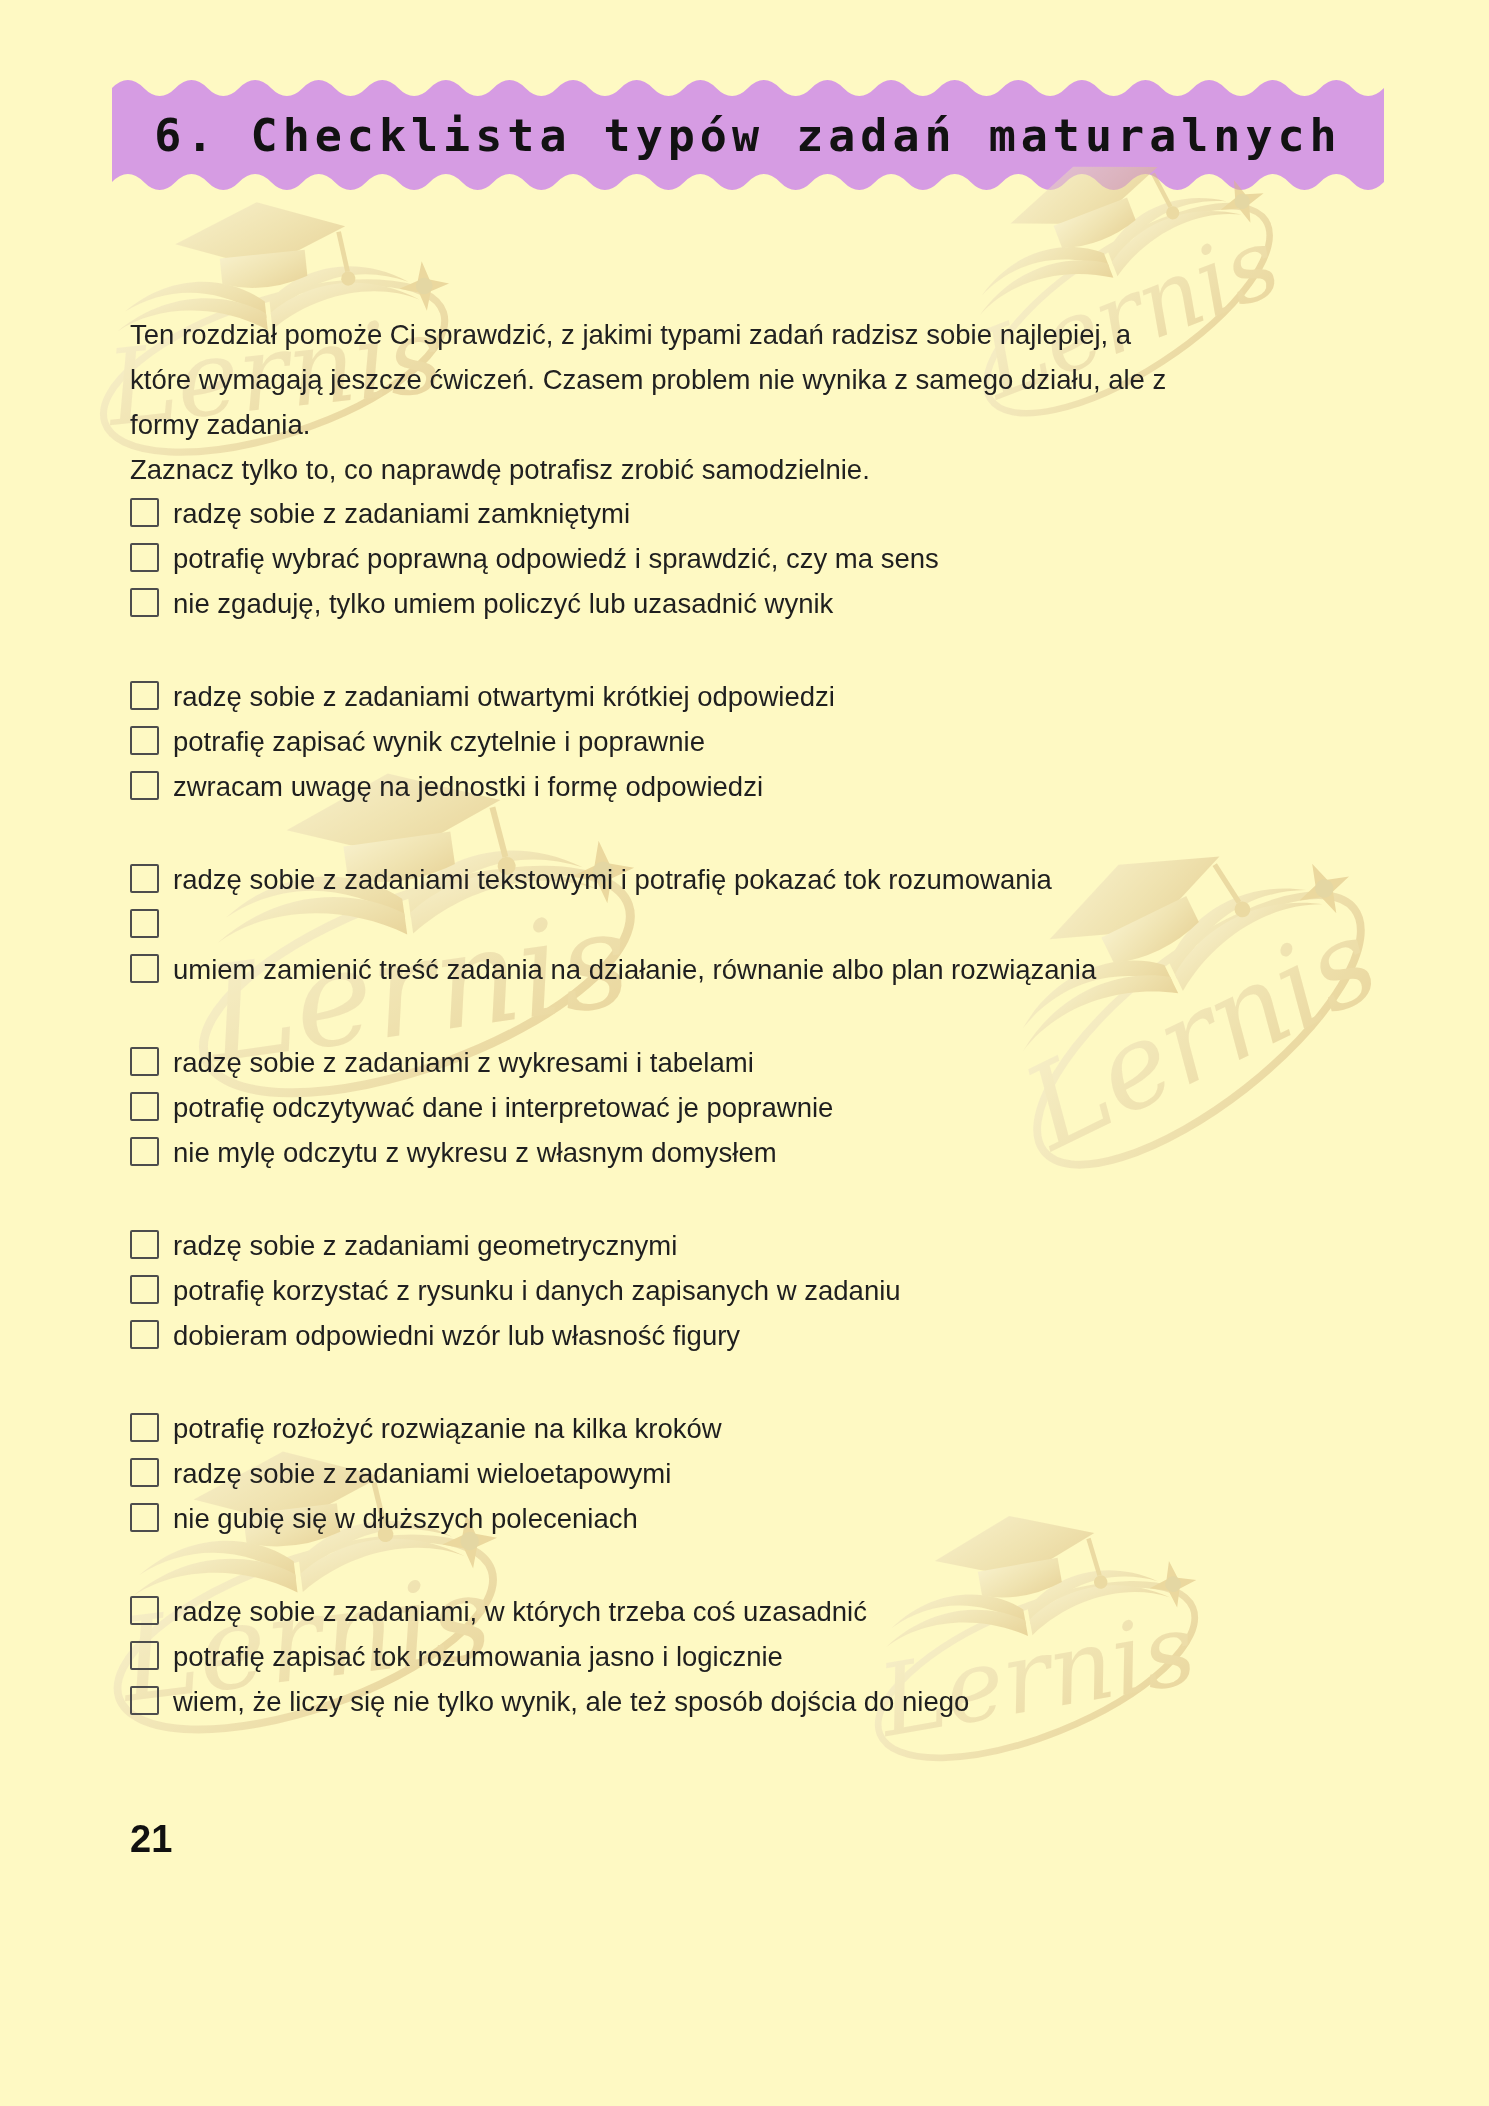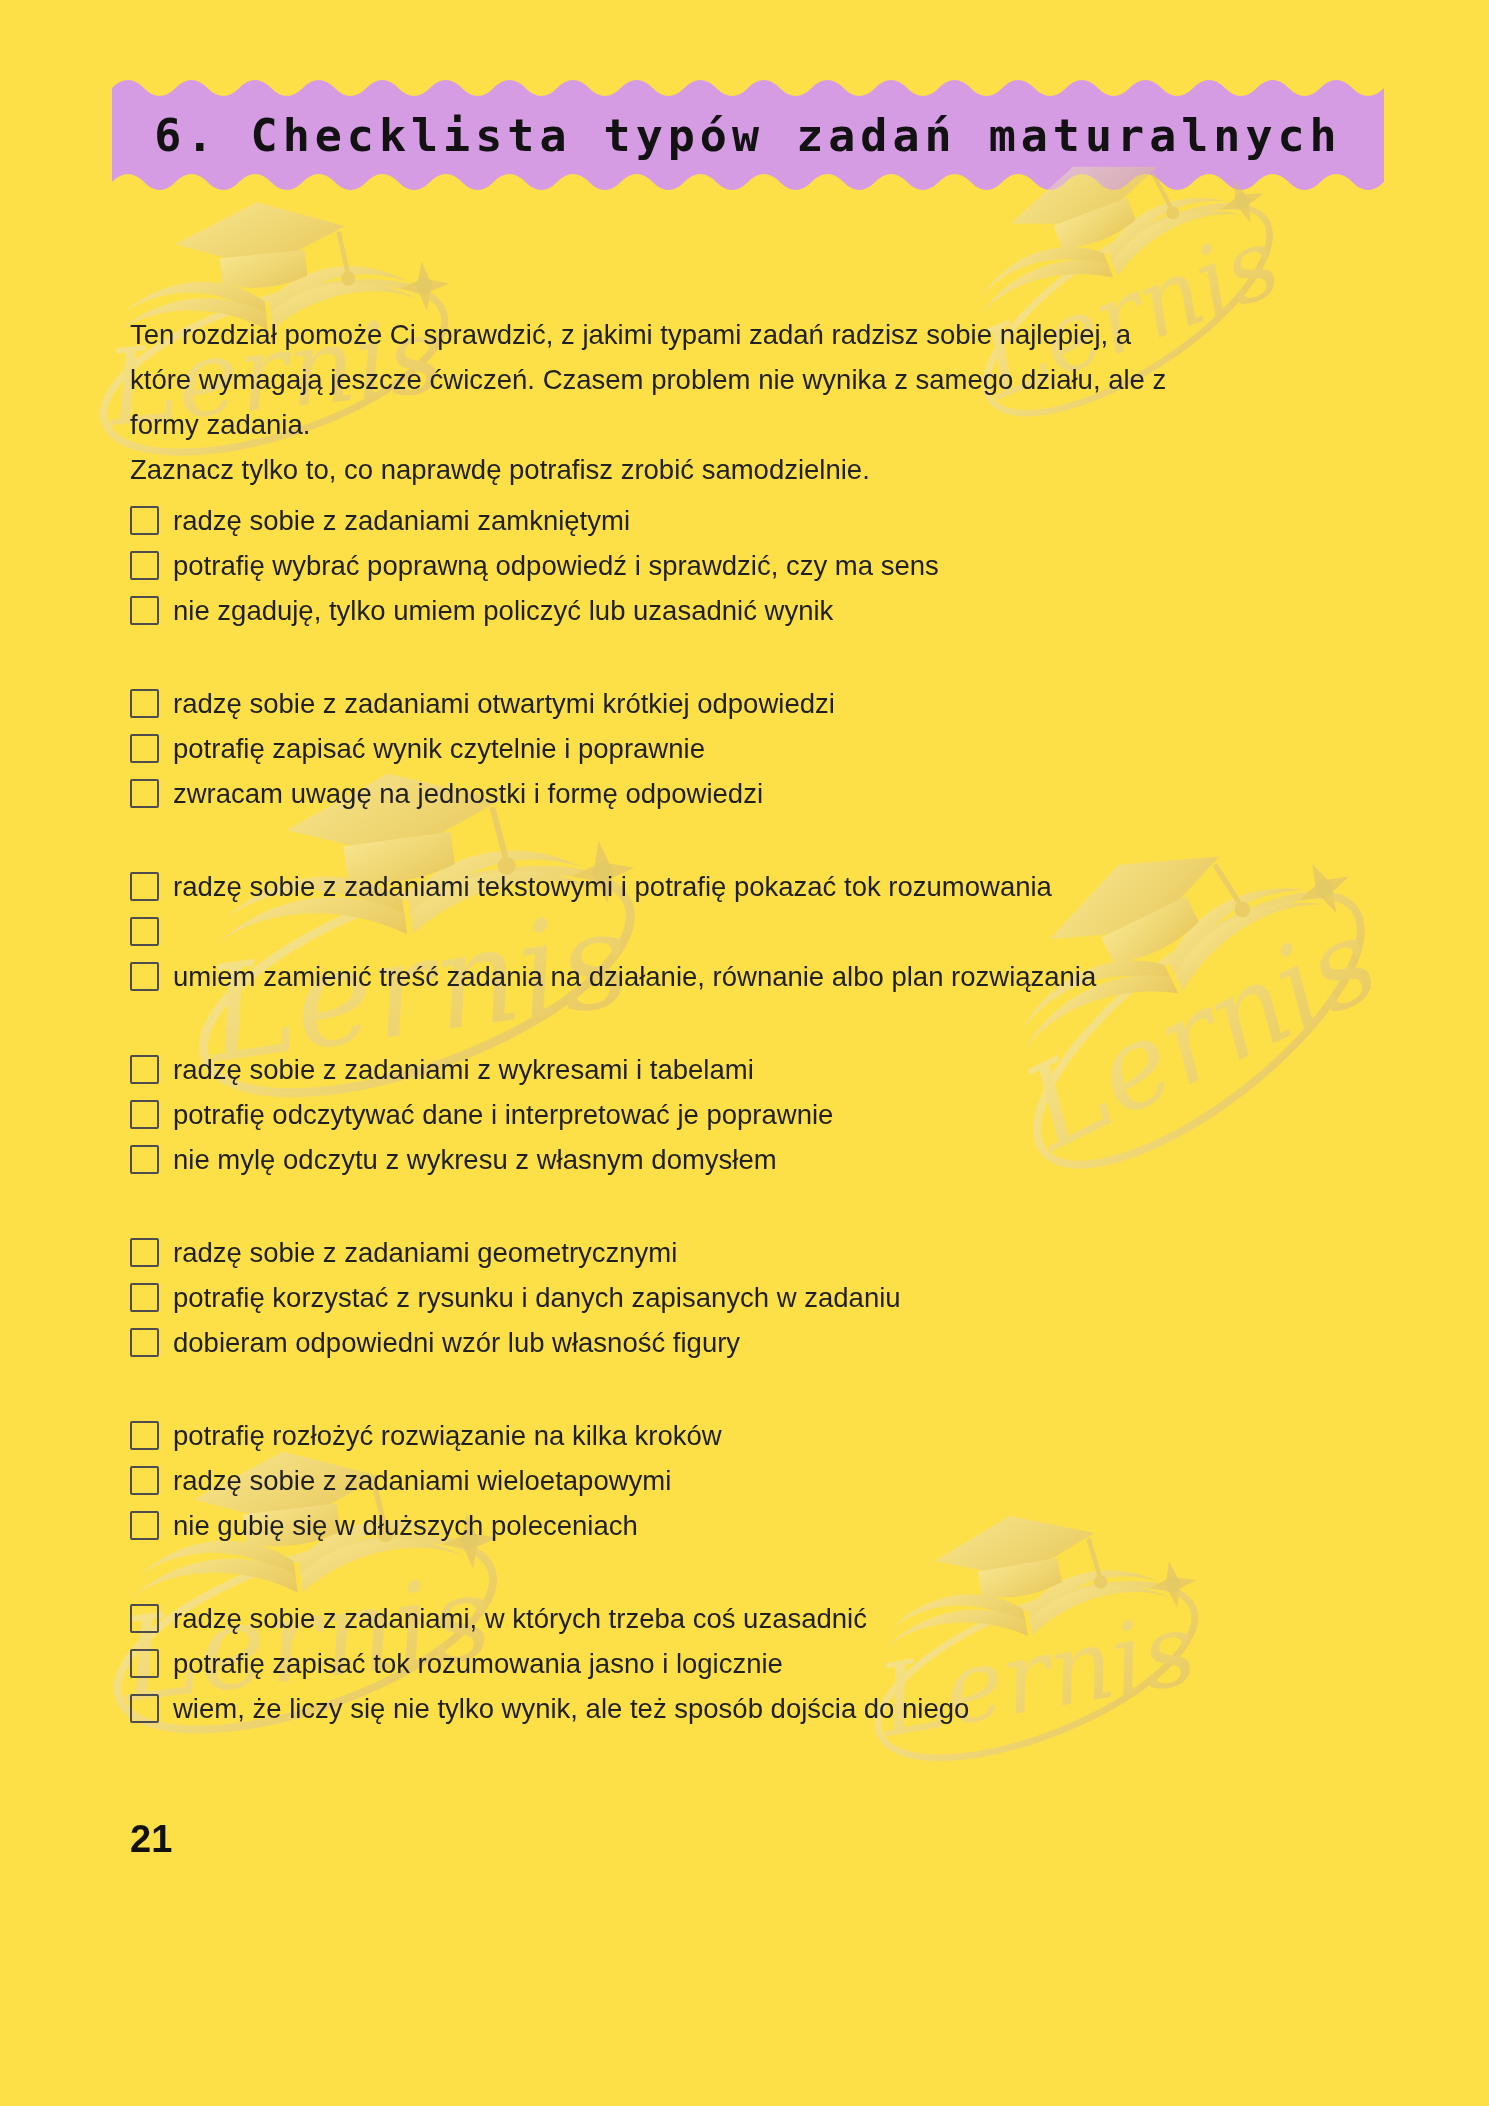--- a/index.html
+++ b/index.html
@@ -1,19 +1,19 @@
 <!DOCTYPE html>
 <html lang="pl"><head>
 <meta charset="utf-8">
 <style>
   html,body{margin:0;padding:0;background:#ffffff;}
   .page{
     position:relative;
     width:1489px;height:2106px;
-    background:#fde047;
+    background:#fef9c3;
     overflow:hidden;
     font-family:"Liberation Sans", sans-serif;
     color:#1f1f1f;
   }
 
   
   .wm{position:absolute;z-index:2;opacity:.5;pointer-events:none;}
   #wm-defs{position:absolute;width:0;height:0;overflow:hidden;}
 
   
@@ -31,21 +31,21 @@
   .content{position:absolute;left:130px;top:312px;width:1272px;z-index:3;}
   .intro-line{font-size:27.5px;line-height:45px;color:#212121;}
 
   .checklist-heading{
     margin-top:40px;
     font-size:29px;line-height:40px;font-weight:bold;
     color:#193a70;
   }
   .groups{margin-top:6px;}
   .group{margin-bottom:48px;}
-  .item{display:flex;align-items:center;height:45px;}
+  .item{display:flex;align-items:flex-start;height:45px;}
   .cb{
     flex:0 0 auto;
     width:25px;height:25px;
     border:2px solid #4d4d4d;border-radius:2px;
     background:transparent;
     margin-right:14px;
   }
   .item-label{font-size:27.5px;color:#1f1f1f;white-space:nowrap;}
 
   .page-number{

